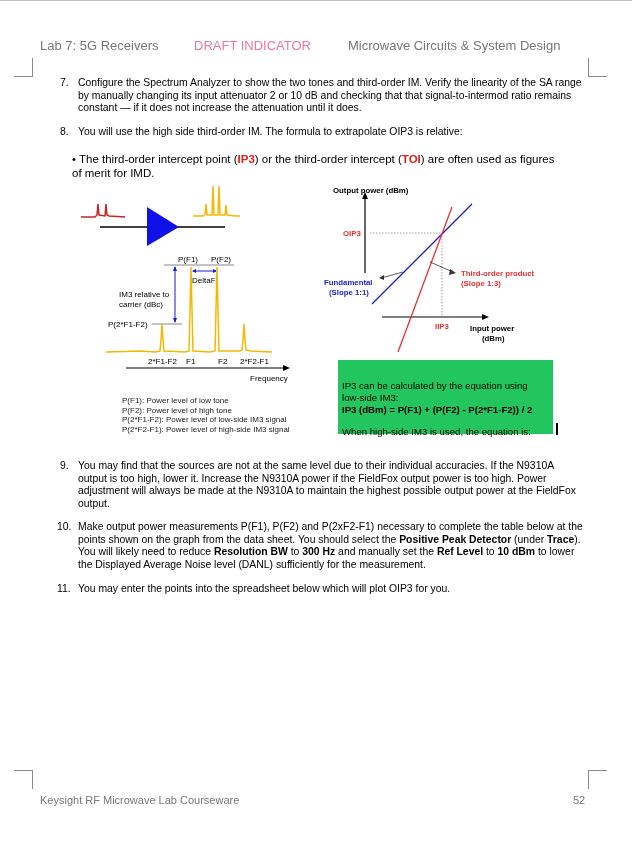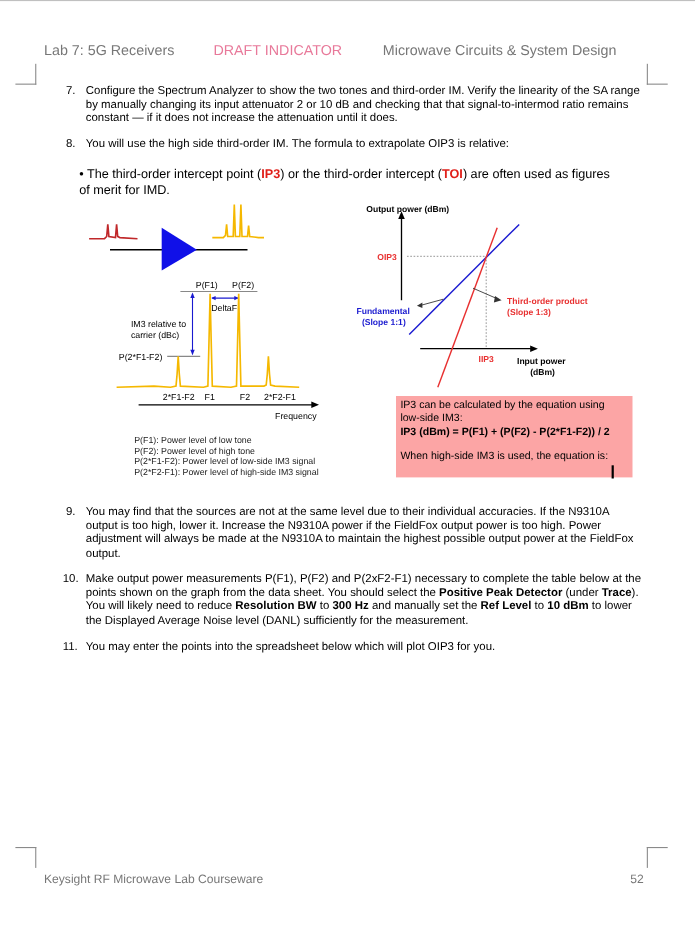--- a/index.html
+++ b/index.html
@@ -8,21 +8,21 @@
   .hdr{position:absolute;top:38px;font-size:13px;color:#777;}
   .hdr.draft{color:#e8799a;}
   .crop{position:absolute;border-color:#8a8a8a;border-style:solid;width:18px;height:18px;}
   .item{position:absolute;left:60px;width:525px;font-size:10.4px;line-height:12.6px;}
   .item .num{position:absolute;left:0;top:0;}
   .item .txt{margin-left:18px;}
   .item b{font-weight:bold;}
   .bullet{position:absolute;left:72px;top:152px;width:490px;font-size:11.5px;line-height:14px;}
   .red{color:#e0201a;font-weight:bold;}
   .fig{position:absolute;font-family:"Liberation Sans",sans-serif;}
-  .eqbox{position:absolute;left:338px;top:360px;width:215px;height:74px;background:#fca5a5;font-size:9.6px;line-height:12px;padding:3px 4px;box-sizing:border-box;margin-left:22px;}
+  .eqbox{position:absolute;left:338px;top:360px;width:215px;height:74px;background:#22c55e;font-size:9.6px;line-height:12px;padding:20px 4px;box-sizing:border-box;}
   .legend{position:absolute;left:122px;top:396px;font-size:8px;line-height:9.6px;color:#222;}
   .ftr{position:absolute;top:794px;font-size:11px;color:#777;}
   .cursor{position:absolute;left:556px;top:423px;width:2px;height:12px;background:#000;}
 </style>
 </head>
 <body>
 
 <div class="topline"></div>
 
 <div class="hdr" style="left:40px;">Lab 7:  5G Receivers</div>

